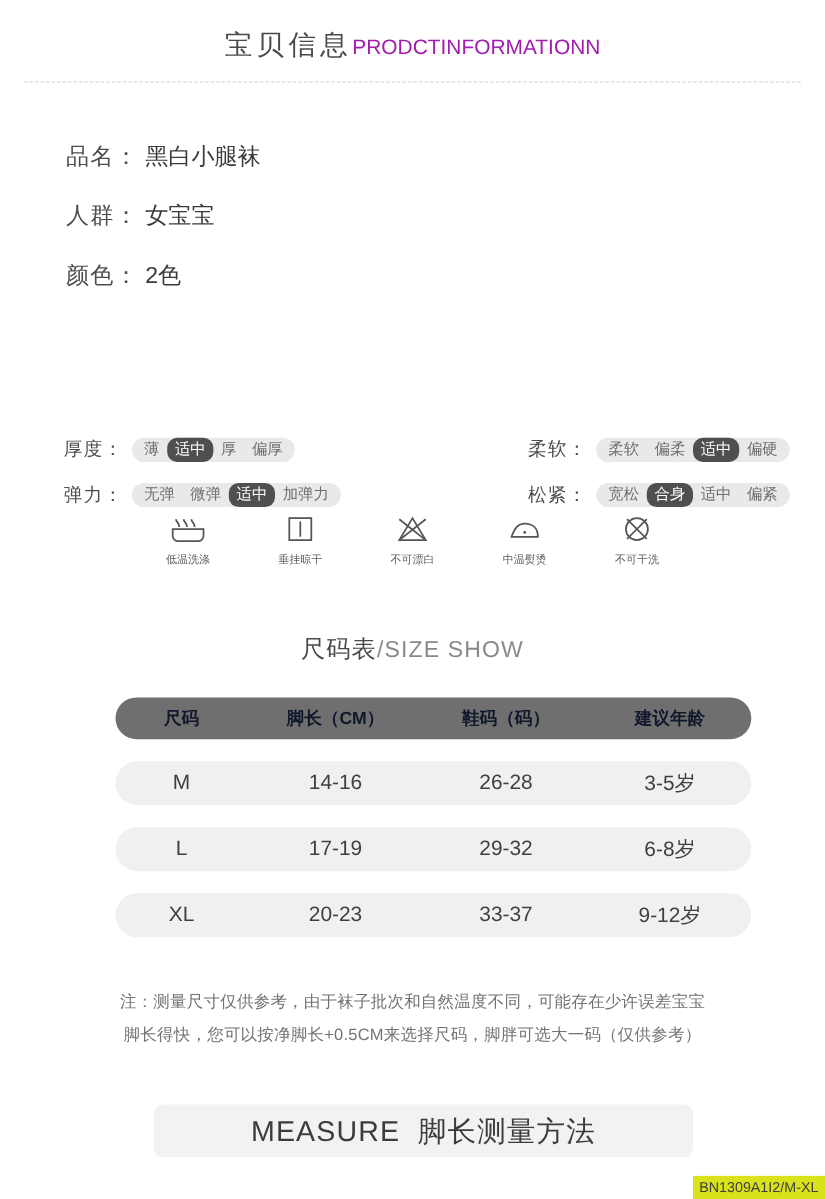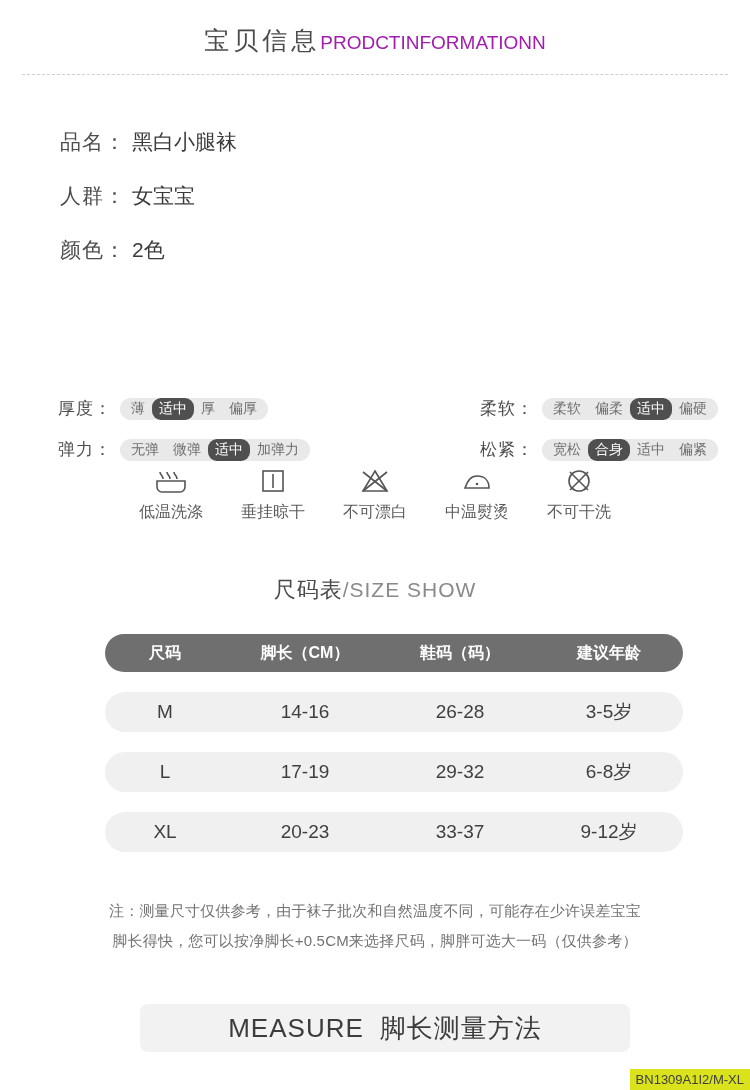--- a/index.html
+++ b/index.html
@@ -58,35 +58,35 @@
   }
   .attr-opt.on{background:#4f4f4f;color:#fff;}
 
   
   .care{
     position:absolute;left:0;top:462px;width:750px;
     display:flex;justify-content:center;gap:30px;
   }
   .care-item{width:72px;text-align:center;}
   .care-icon{height:38px;display:flex;align-items:center;justify-content:center;}
-  .care-label{font-size:16px;color:#5c5c5c;margin-top:2px;letter-spacing:0px;}
+  .care-label{font-size:10px;color:#5c5c5c;margin-top:2px;letter-spacing:0px;}
 
   
   .size-title{
     position:absolute;left:0;top:575px;width:750px;text-align:center;
     font-size:22px;color:#4a4a4a;letter-spacing:1px;
   }
   .size-title .en{color:#8a8a8a;font-size:21px;}
   .table{
     position:absolute;left:105px;top:634px;width:578px;
   }
   .trow{
     display:flex;align-items:center;height:40px;border-radius:20px;margin-bottom:20px;
   }
-  .trow.head{background:#6f6f6f;color:#ffffff;font-size:16px;font-weight:bold;height:38px;}
+  .trow.head{background:#6f6f6f;color:#0f172a;font-size:16px;font-weight:bold;height:38px;}
   .trow.body{background:#f0f0f0;color:#3f3f3f;font-size:19px;height:40px;}
   .tcell{flex:1;text-align:center;}
   .tcell.c0{flex:0 0 120px;}
   .tcell.c1{flex:0 0 160px;text-align:center;}
   .tcell.c2{flex:0 0 150px;}
   .tcell.c3{flex:1;}
 
   
   .note{
     position:absolute;left:0;top:896px;width:750px;text-align:center;

